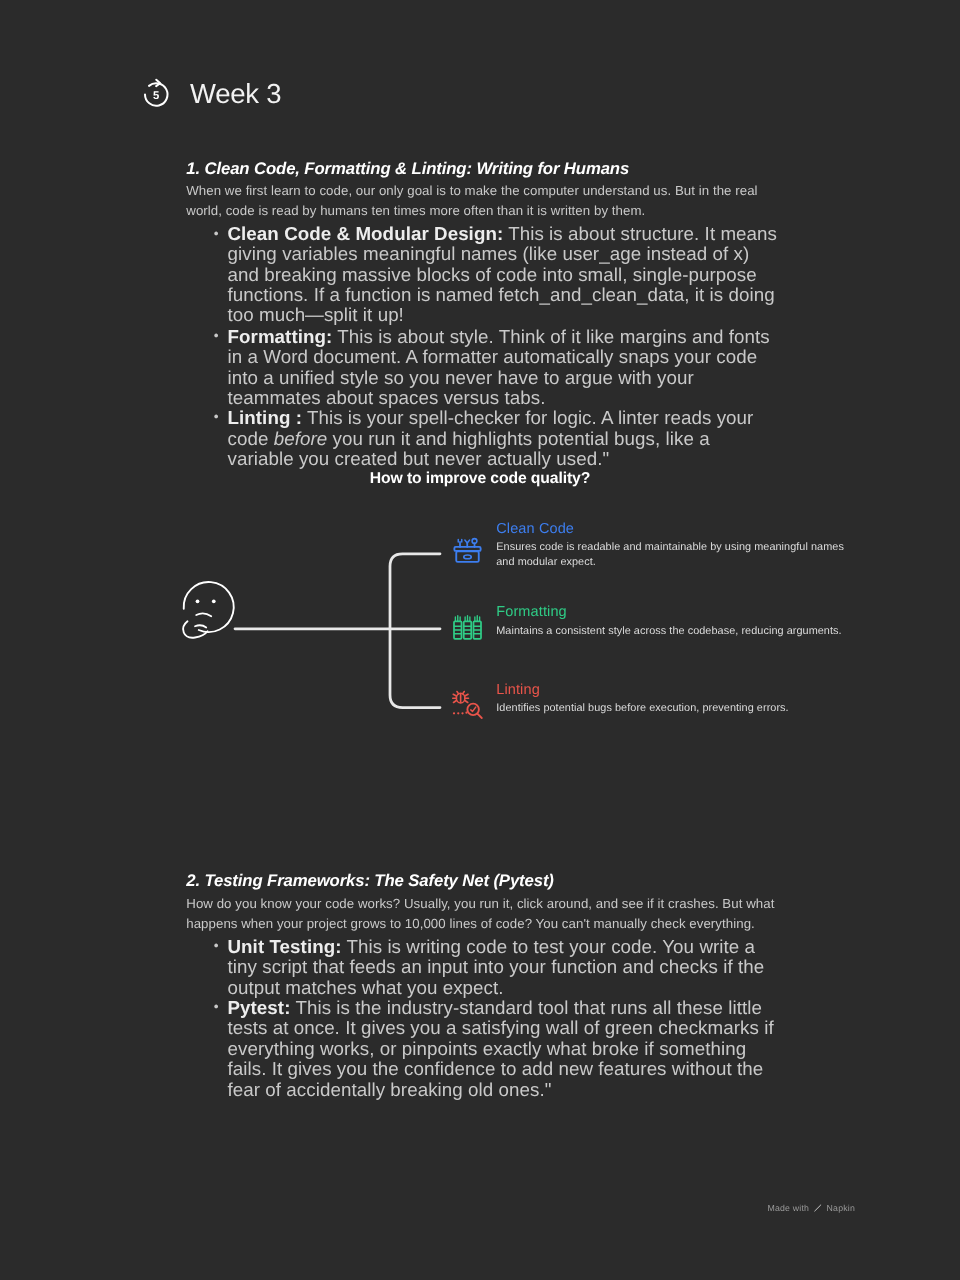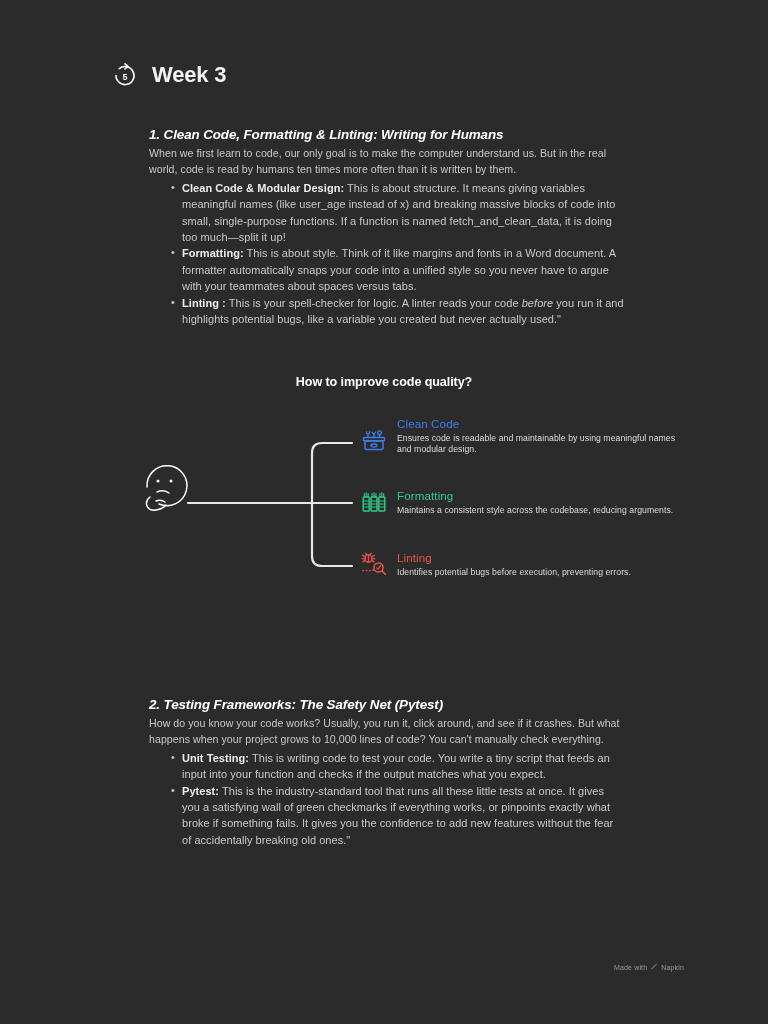--- a/index.html
+++ b/index.html
@@ -11,56 +11,56 @@
   }
   .page { position:relative; width:768px; height:1024px; }
 
   
   .header {
     position:absolute; left:112px; top:62px;
     display:flex; align-items:center; gap:14px;
   }
   .header-icon { width:26px; height:26px; flex:0 0 26px; }
   .header-title {
-    color:#f2f2f2; font-size:22px; font-weight:700; letter-spacing:-0.2px;
+    color:#f2f2f2; font-size:22px; font-weight:400; letter-spacing:-0.2px;
   }
 
   
   .section { position:absolute; left:149px; width:475px; }
   .sec-title {
     color:#ffffff; font-size:13.4px; font-weight:700;
     letter-spacing:-0.1px; margin-bottom:3px;font-style:italic;
   }
   .sec-intro {
     color:#c9c9c9; font-size:10.6px; line-height:16.4px;
     letter-spacing:0.05px;
   }
   ul.bullets { list-style:none; margin-top:2px; }
   ul.bullets li {
     position:relative; padding-left:33px;
-    color:#c9c9c9; font-size:11px; line-height:16.4px;
+    color:#c9c9c9; font-size:15px; line-height:16.4px;
     margin-bottom:0px; letter-spacing:0.05px;
   }
   ul.bullets li::before {
     content:"\2022"; position:absolute; left:22px; top:-1px;
     color:#c9c9c9; font-size:11px; line-height:16.4px;
   }
   ul.bullets li b { color:#ededed; font-weight:700; }
   ul.bullets li i { color:#c9c9c9; }
 
   
   .diagram { position:absolute; left:0; top:348px; width:768px; height:290px; }
   .diagram-title {
     position:absolute; left:0; top:27px; width:768px;
     text-align:center; color:#ffffff;
     font-size:12.6px; font-weight:700; letter-spacing:-0.1px;
   }
   .dg-svg { position:absolute; left:0; top:0; }
 
-  .node { position:absolute; display:flex; align-items:flex-end; gap:9px; }
+  .node { position:absolute; display:flex; align-items:center; gap:9px; }
   .node-icon { width:28px; height:28px; flex:0 0 28px; margin-top:12px; }
   .node-text { width:280px; }
   .node-label { font-size:11.6px; font-weight:400; letter-spacing:0.1px; margin-bottom:3px; }
   .node-desc { color:#dcdcdc; font-size:8.7px; line-height:11.6px; letter-spacing:0.05px; }
 
   .n-clean  { left:360px; top:428px; }
   .n-format { left:360px; top:489px; }
   .n-lint   { left:360px; top:551px; }
 
   .made-with {
@@ -129,21 +129,21 @@
           <path d="M8 9.5 L8 5.5" stroke="#3d7eef" stroke-width="1.4" stroke-linecap="round"></path>
           <path d="M6.6 5.6 L6.6 3.6 M9.4 5.6 L9.4 3.6" stroke="#3d7eef" stroke-width="1.2" stroke-linecap="round"></path>
           <path d="M13.8 9.5 L13.8 6.4" stroke="#3d7eef" stroke-width="1.4" stroke-linecap="round"></path>
           <path d="M11.9 4 L13.8 6.4 L15.7 4" fill="none" stroke="#3d7eef" stroke-width="1.2" stroke-linecap="round" stroke-linejoin="round"></path>
           <path d="M19.6 9.5 L19.6 6.6" stroke="#3d7eef" stroke-width="1.4" stroke-linecap="round"></path>
           <circle cx="19.6" cy="4.8" r="1.9" fill="none" stroke="#3d7eef" stroke-width="1.3"></circle>
         </svg>
       </span>
       <span class="node-text">
         <span class="node-label" style="color:#3d7eef; display:block;">Clean Code</span>
-        <span class="node-desc" style="display:block;">Ensures code is readable and maintainable by using meaningful names and modular design.</span>
+        <span class="node-desc" style="display:block;">Ensures code is readable and maintainable by using meaningful names and modular expect.</span>
       </span>
     </div>
 
     <div class="node n-format" style="top:129px;">
       <span class="node-icon">
         <svg viewBox="0 0 28 28" width="28" height="28">
           <g fill="none" stroke="#2fcc86" stroke-width="1.4">
             <rect x="3.2" y="8" width="6" height="14" rx="0.8"></rect>
             <rect x="11" y="8" width="6" height="14" rx="0.8"></rect>
             <rect x="18.8" y="8" width="6" height="14" rx="0.8"></rect>

